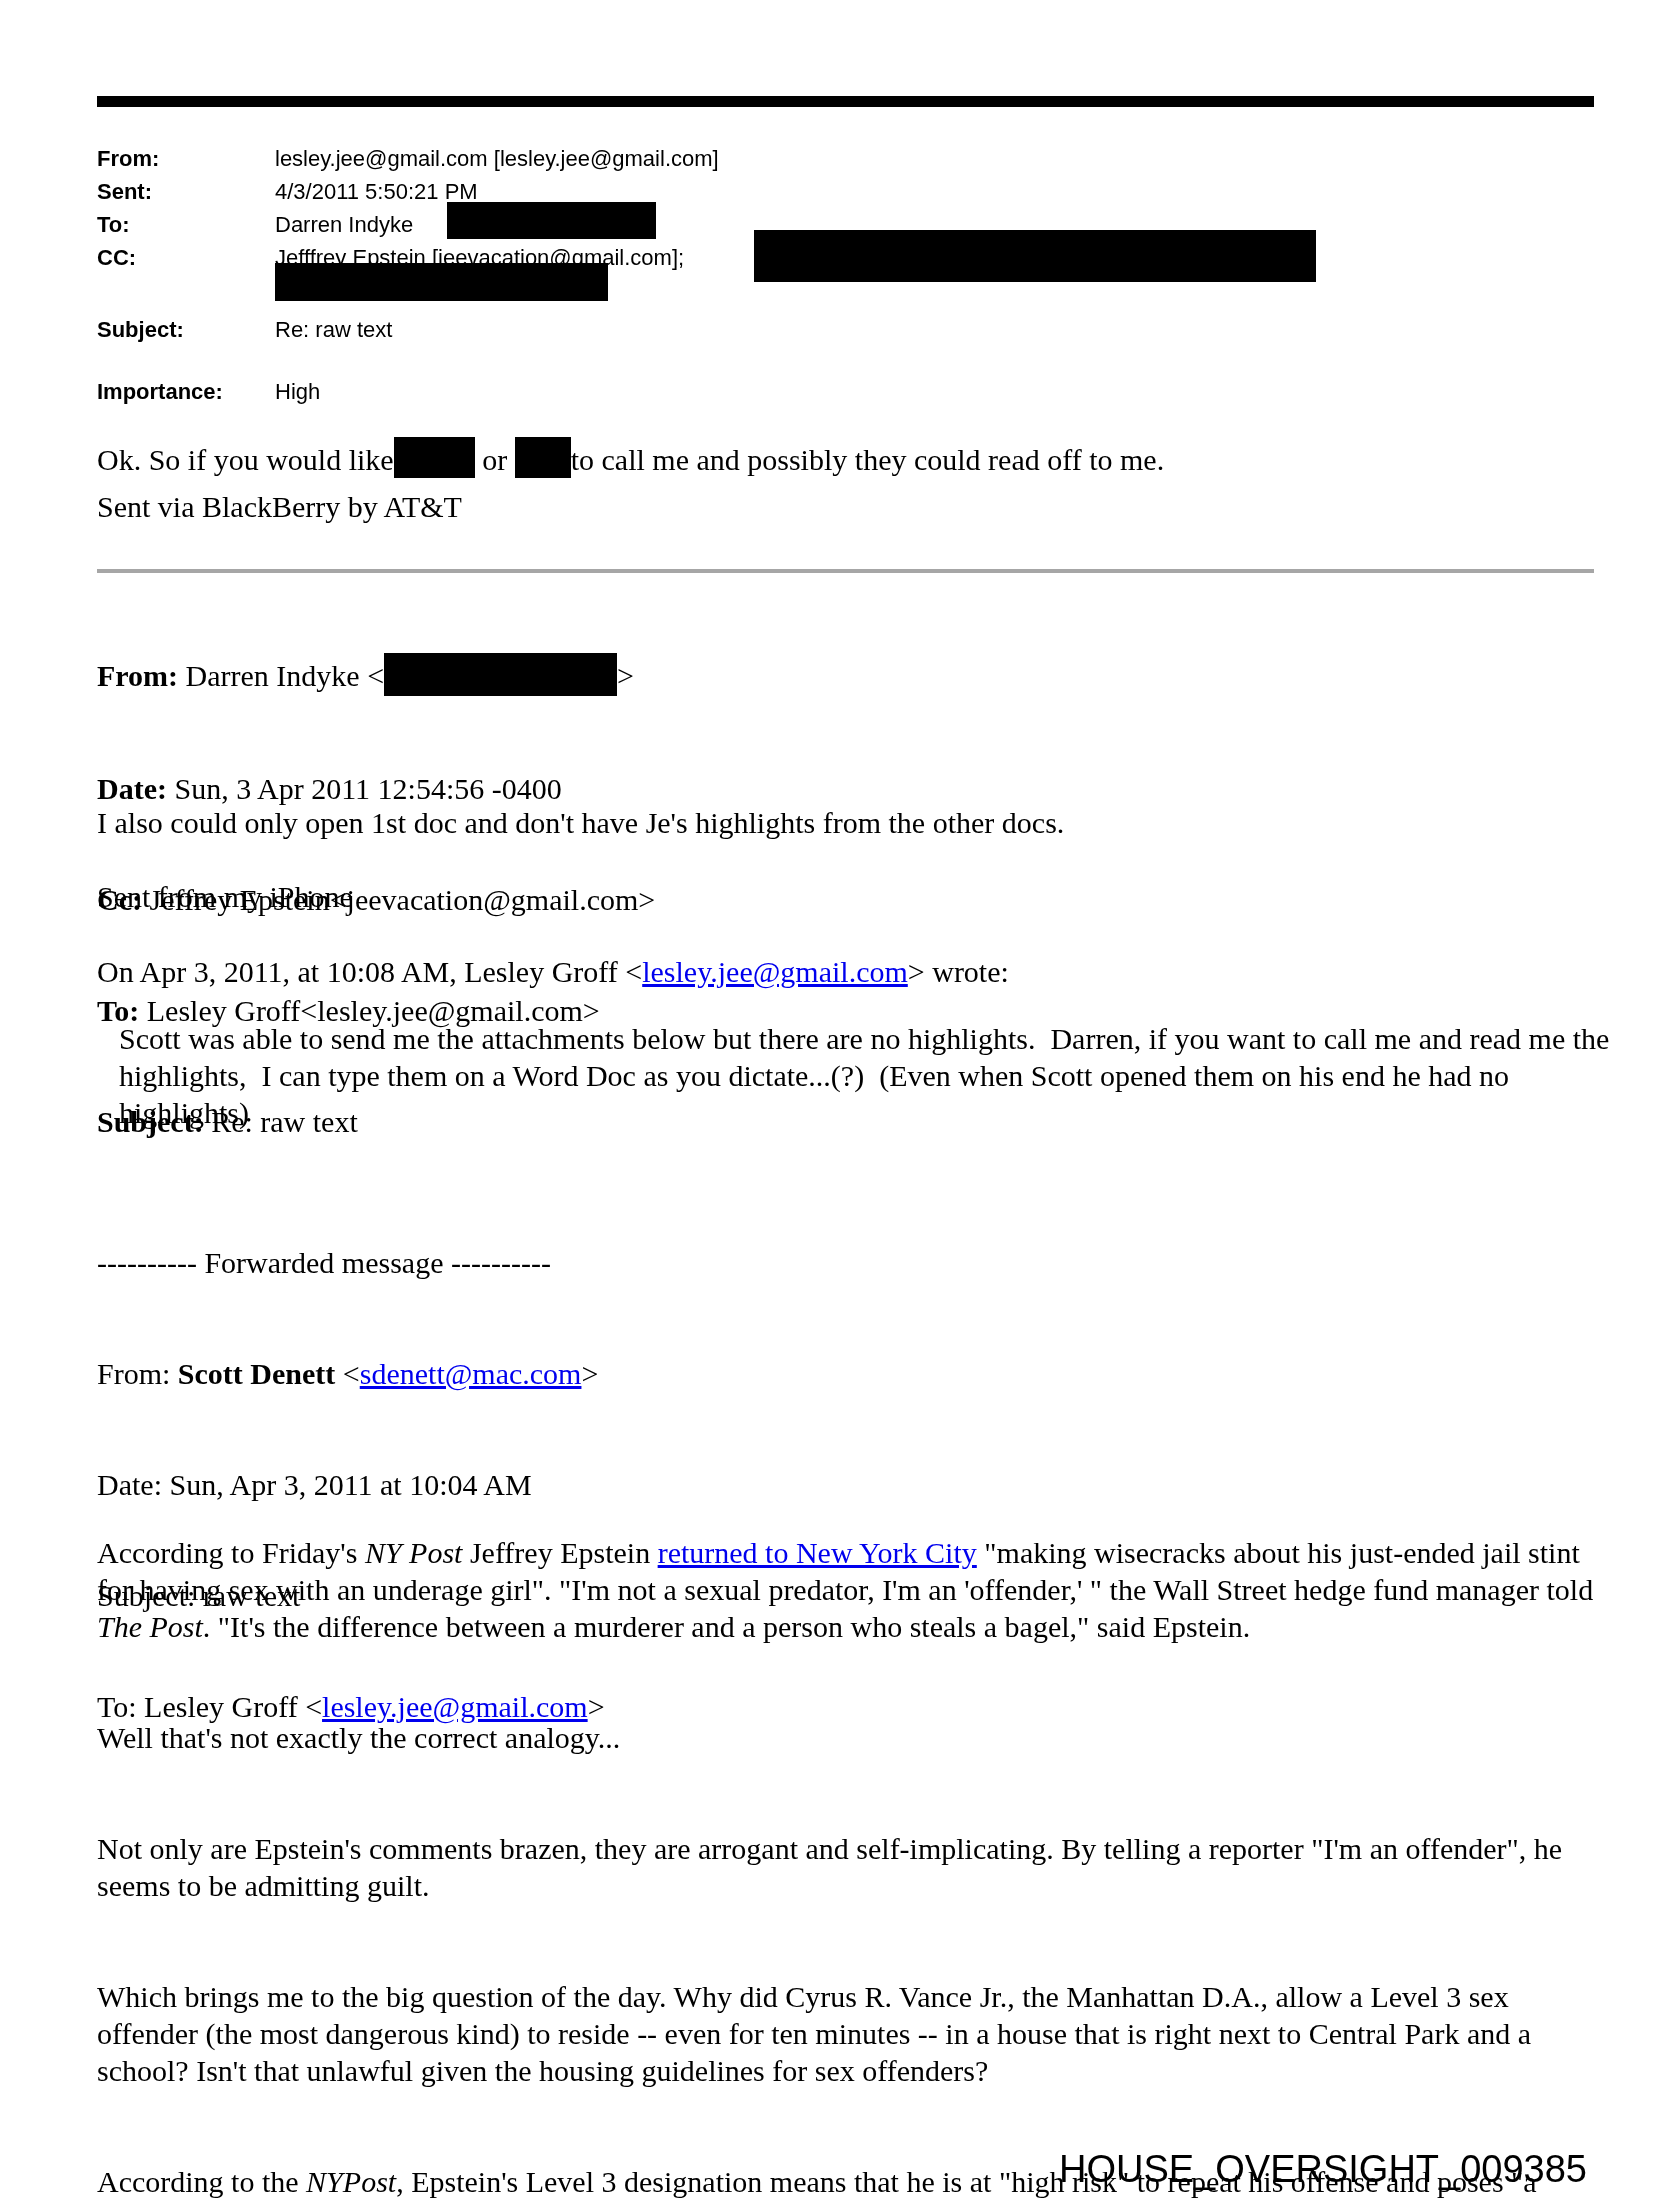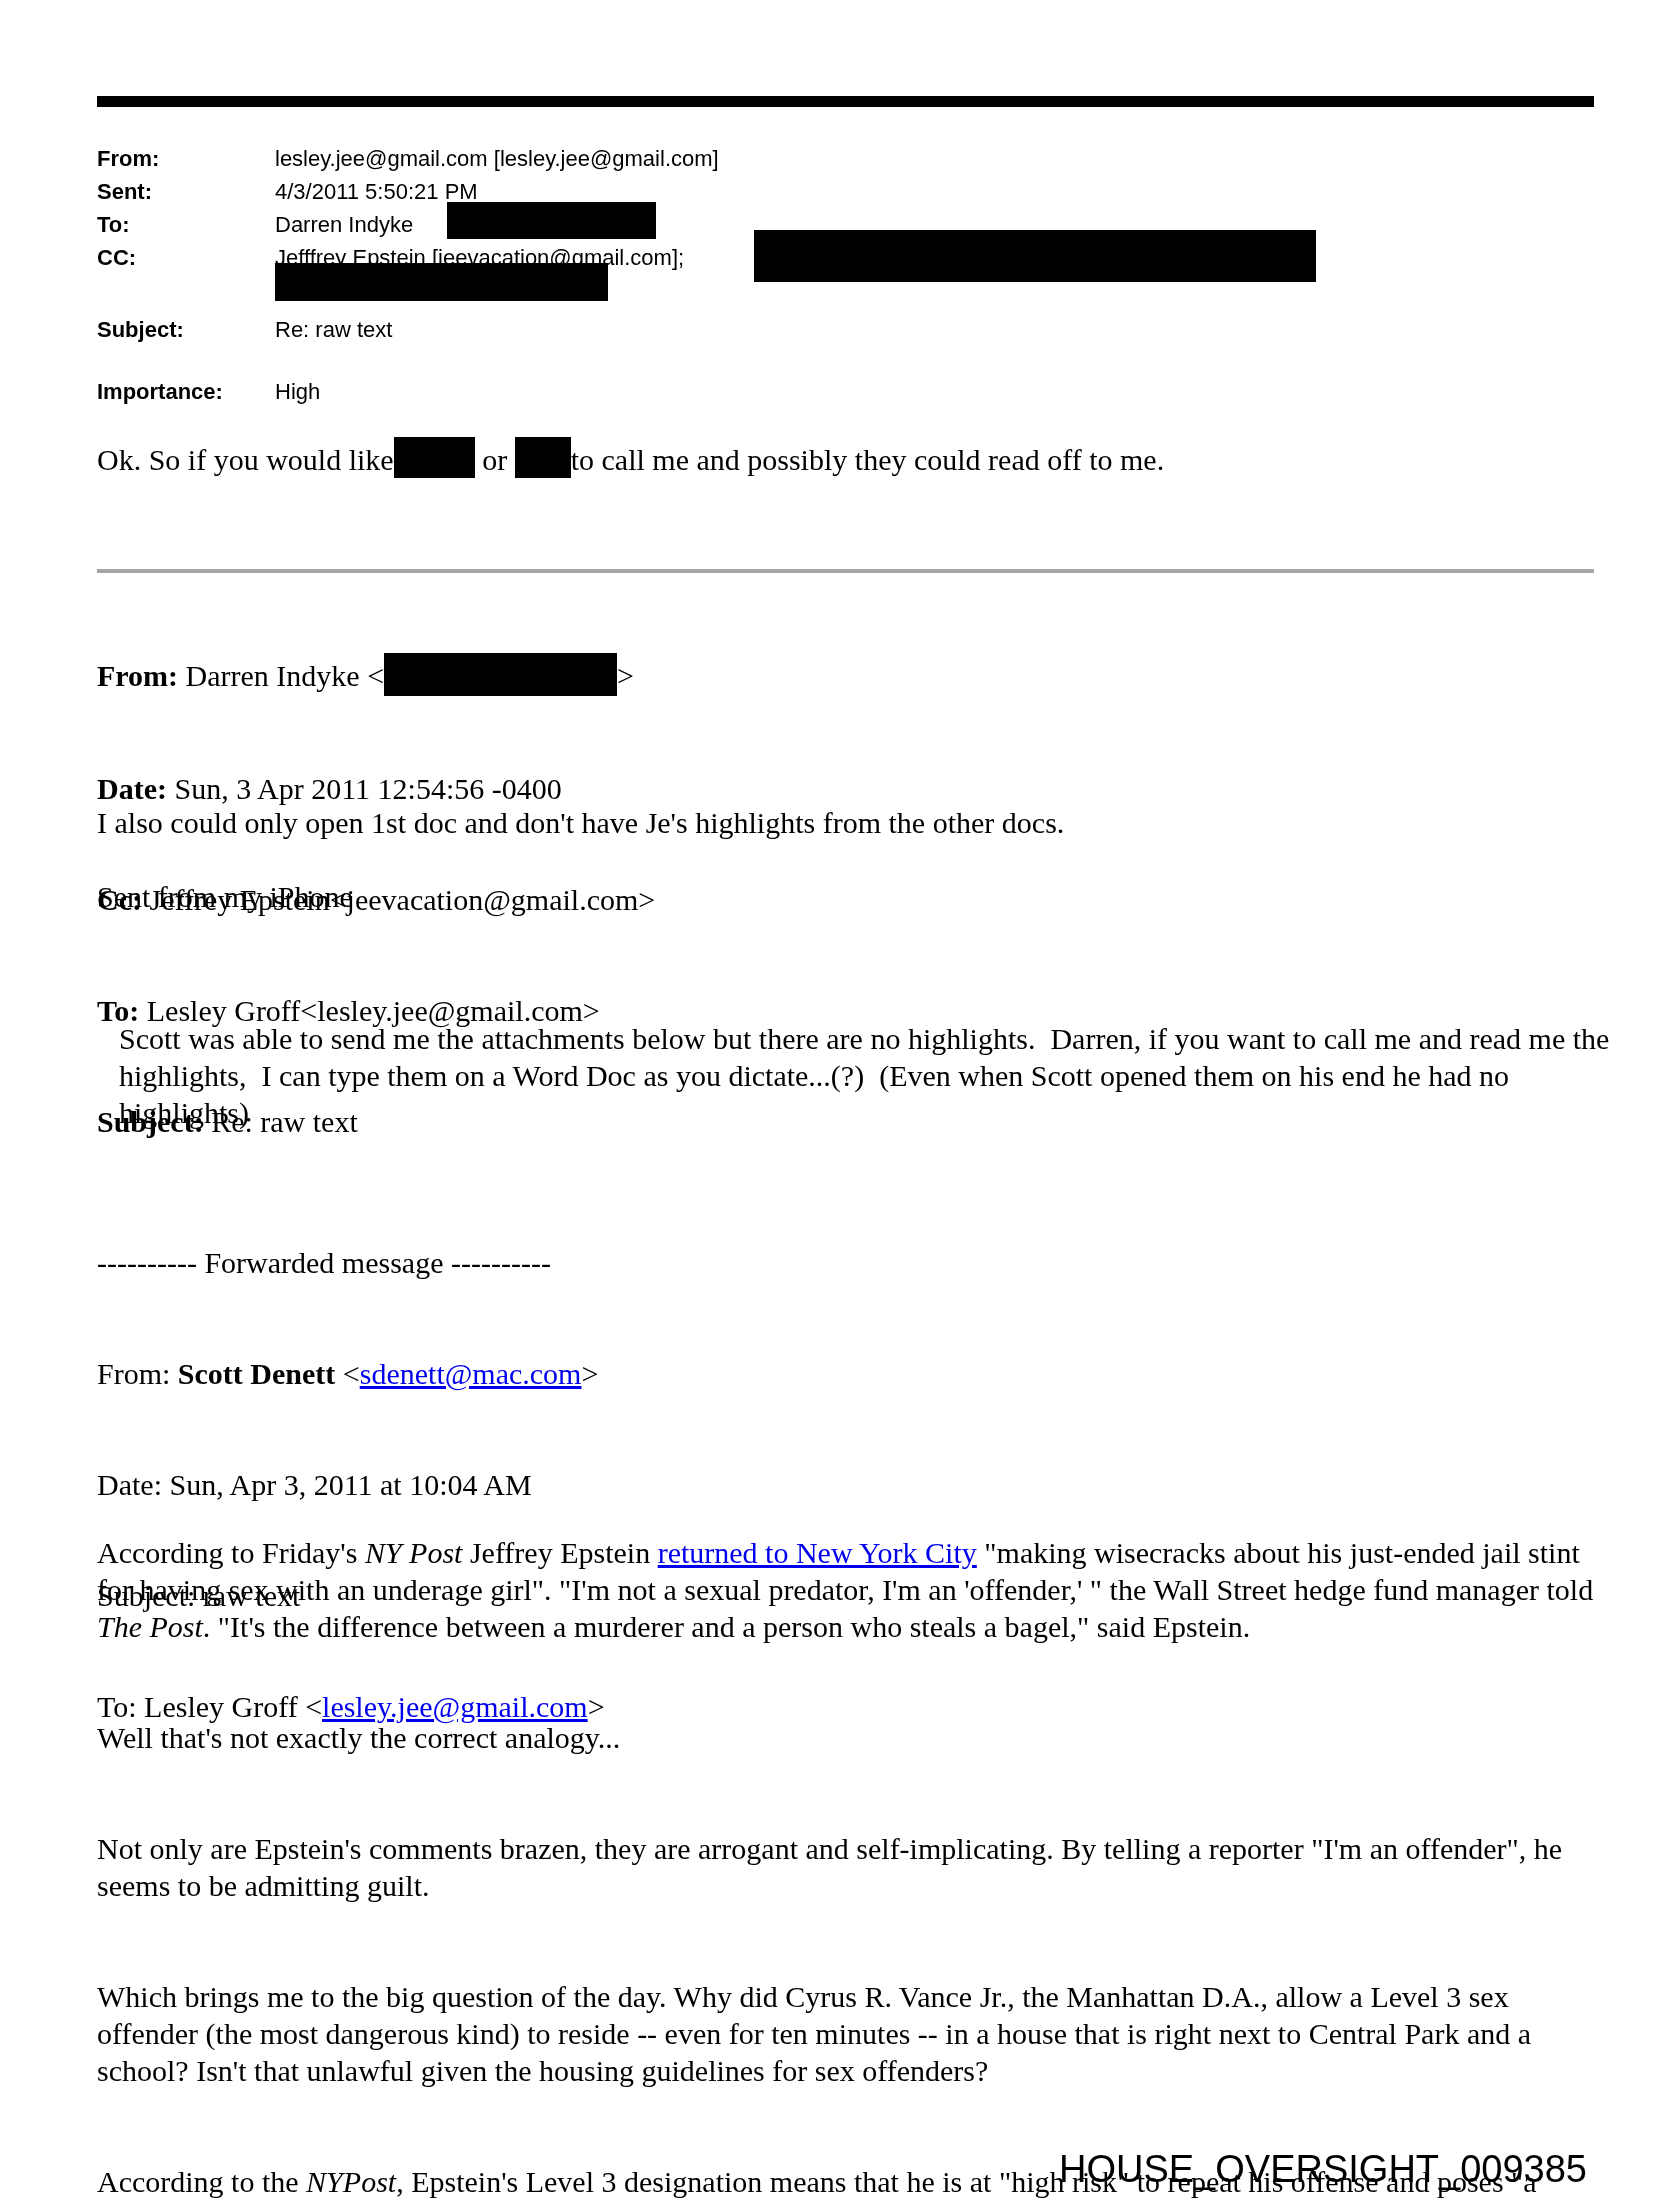--- a/index.html
+++ b/index.html
@@ -49,34 +49,36 @@
   <div class="hrow" style="top:211px;"><span class="hlbl">To:</span><span>Darren Indyke</span></div>
   <div class="hrow" style="top:244px;"><span class="hlbl">CC:</span><span>Jefffrey Epstein [jeevacation@gmail.com];</span></div>
   <div class="hrow" style="top:316px;"><span class="hlbl">Subject:</span><span>Re: raw text</span></div>
   <div class="hrow" style="top:378px;"><span class="hlbl">Importance:</span><span>High</span></div>
 
   <div class="red abs-red" style="left:447px; top:202px; width:209px; height:37px;"></div>
   <div class="red abs-red" style="left:754px; top:230px; width:562px; height:52px;"></div>
   <div class="red abs-red" style="left:275px; top:263px; width:333px; height:38px;"></div>
 
   <div class="block serif" style="top:437px;"><span>Ok. So if you would like</span><span class="red inline-red" style="width:81px; height:41px;"></span><span> or </span><span class="red inline-red" style="width:56px; height:41px;"></span><span>to call me and possibly they could read off to me.</span></div>
+  <div class="block serif" style="top:488px;">Sent via BlackBerry by AT&amp;T</div>
 
   <div class="divider"></div>
 
   <div class="block serif" style="top:579px;">
     <div><span class="b">From:</span><span> Darren Indyke &lt;</span><span class="red inline-red" style="width:233px; height:43px; vertical-align:-10.5px;"></span><span>&gt;</span></div>
     <div><span class="b">Date:</span><span> Sun, 3 Apr 2011 12:54:56 -0400</span></div>
     <div><span class="b">Cc:</span><span> Jeffrey Epstein&lt;jeevacation@gmail.com&gt;</span></div>
     <div><span class="b">To:</span><span> Lesley Groff&lt;lesley.jee@gmail.com&gt;</span></div>
     <div><span class="b">Subject:</span><span> Re: raw text</span></div>
   </div>
 
   <div class="block serif" style="top:804px;">I also could only open 1st doc and don't have Je's highlights from the other docs.</div>
   <div class="block serif" style="top:878px;">Sent from my iPhone</div>
 
+  <div class="block serif" style="top:953px;"><span>On Apr 3, 2011, at 10:08 AM, Lesley Groff &lt;</span><span class="link">lesley.jee@gmail.com</span><span>&gt; wrote:</span></div>
 
   <div class="block serif" style="top:1020px;margin-left:22px;">Scott was able to send me the attachments below but there are no highlights.  Darren, if you want to call me and read me the highlights,  I can type them on a Word Doc as you dictate...(?)  (Even when Scott opened them on his end he had no highlights)</div>
 
   <div class="block serif" style="top:1170px;">
     <div>---------- Forwarded message ----------</div>
     <div><span>From: </span><span class="b">Scott Denett</span><span> &lt;</span><span class="link">sdenett@mac.com</span><span>&gt;</span></div>
     <div>Date: Sun, Apr 3, 2011 at 10:04 AM</div>
     <div>Subject: raw text</div>
     <div><span>To: Lesley Groff &lt;</span><span class="link">lesley.jee@gmail.com</span><span>&gt;</span></div>
   </div>

